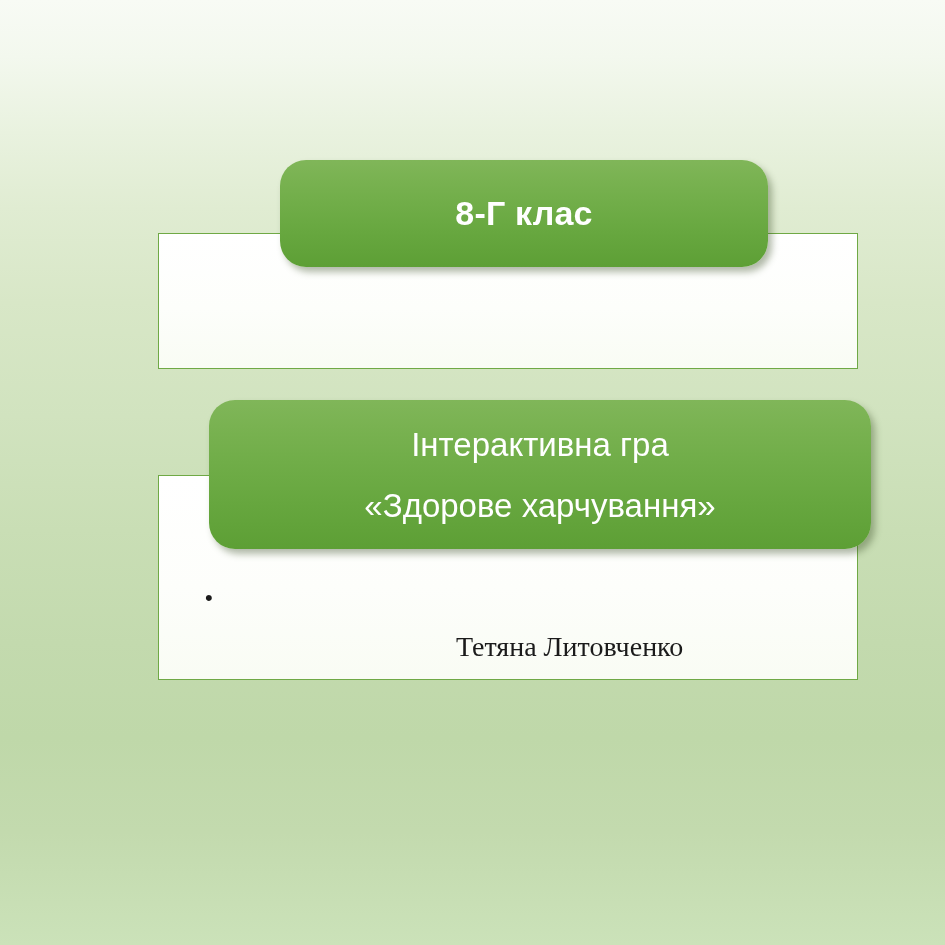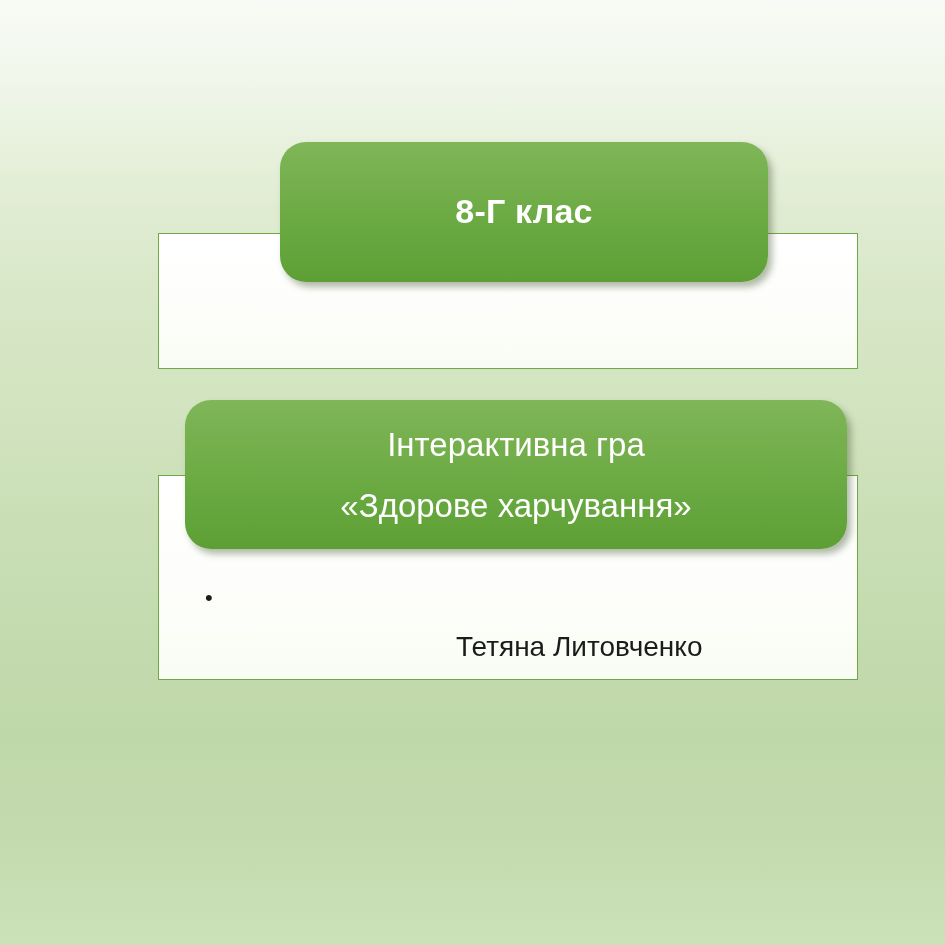--- a/index.html
+++ b/index.html
@@ -68,26 +68,26 @@
     color: #ffffff;
     display: flex;
     flex-direction: column;
     align-items: center;
     justify-content: center;
     text-align: center;
     box-sizing: border-box;
   }
   #green-box-title {
     left: 280px;
-    top: 142px;
+    top: 160px;
     width: 488px;
-    height: 140px;
+    height: 107px;
   }
   #green-box-subtitle {
-    left: 185px;
+    left: 209px;
     top: 400px;
     width: 662px;
     height: 149px;
   }
 
   .title-text {
     font-size: 34px;
     font-weight: bold;
     letter-spacing: 0.2px;
     line-height: 1.1;
@@ -123,20 +123,21 @@
   .bullet-label {
     white-space: nowrap;
   }
   .teacher-name {
     font-size: 28px;
     color: #1b1b1b;
     line-height: 1.34;
     margin-top: 12px;
     padding-left: 251px;
     white-space: nowrap;
+    font-family: Liberation Serif, serif;
   }
 </style>
 </head>
 <body>
 
 <div class="slide">
 
   <div class="white-box" id="white-box-top"></div>
 
   <div class="white-box" id="white-box-bottom"></div>

